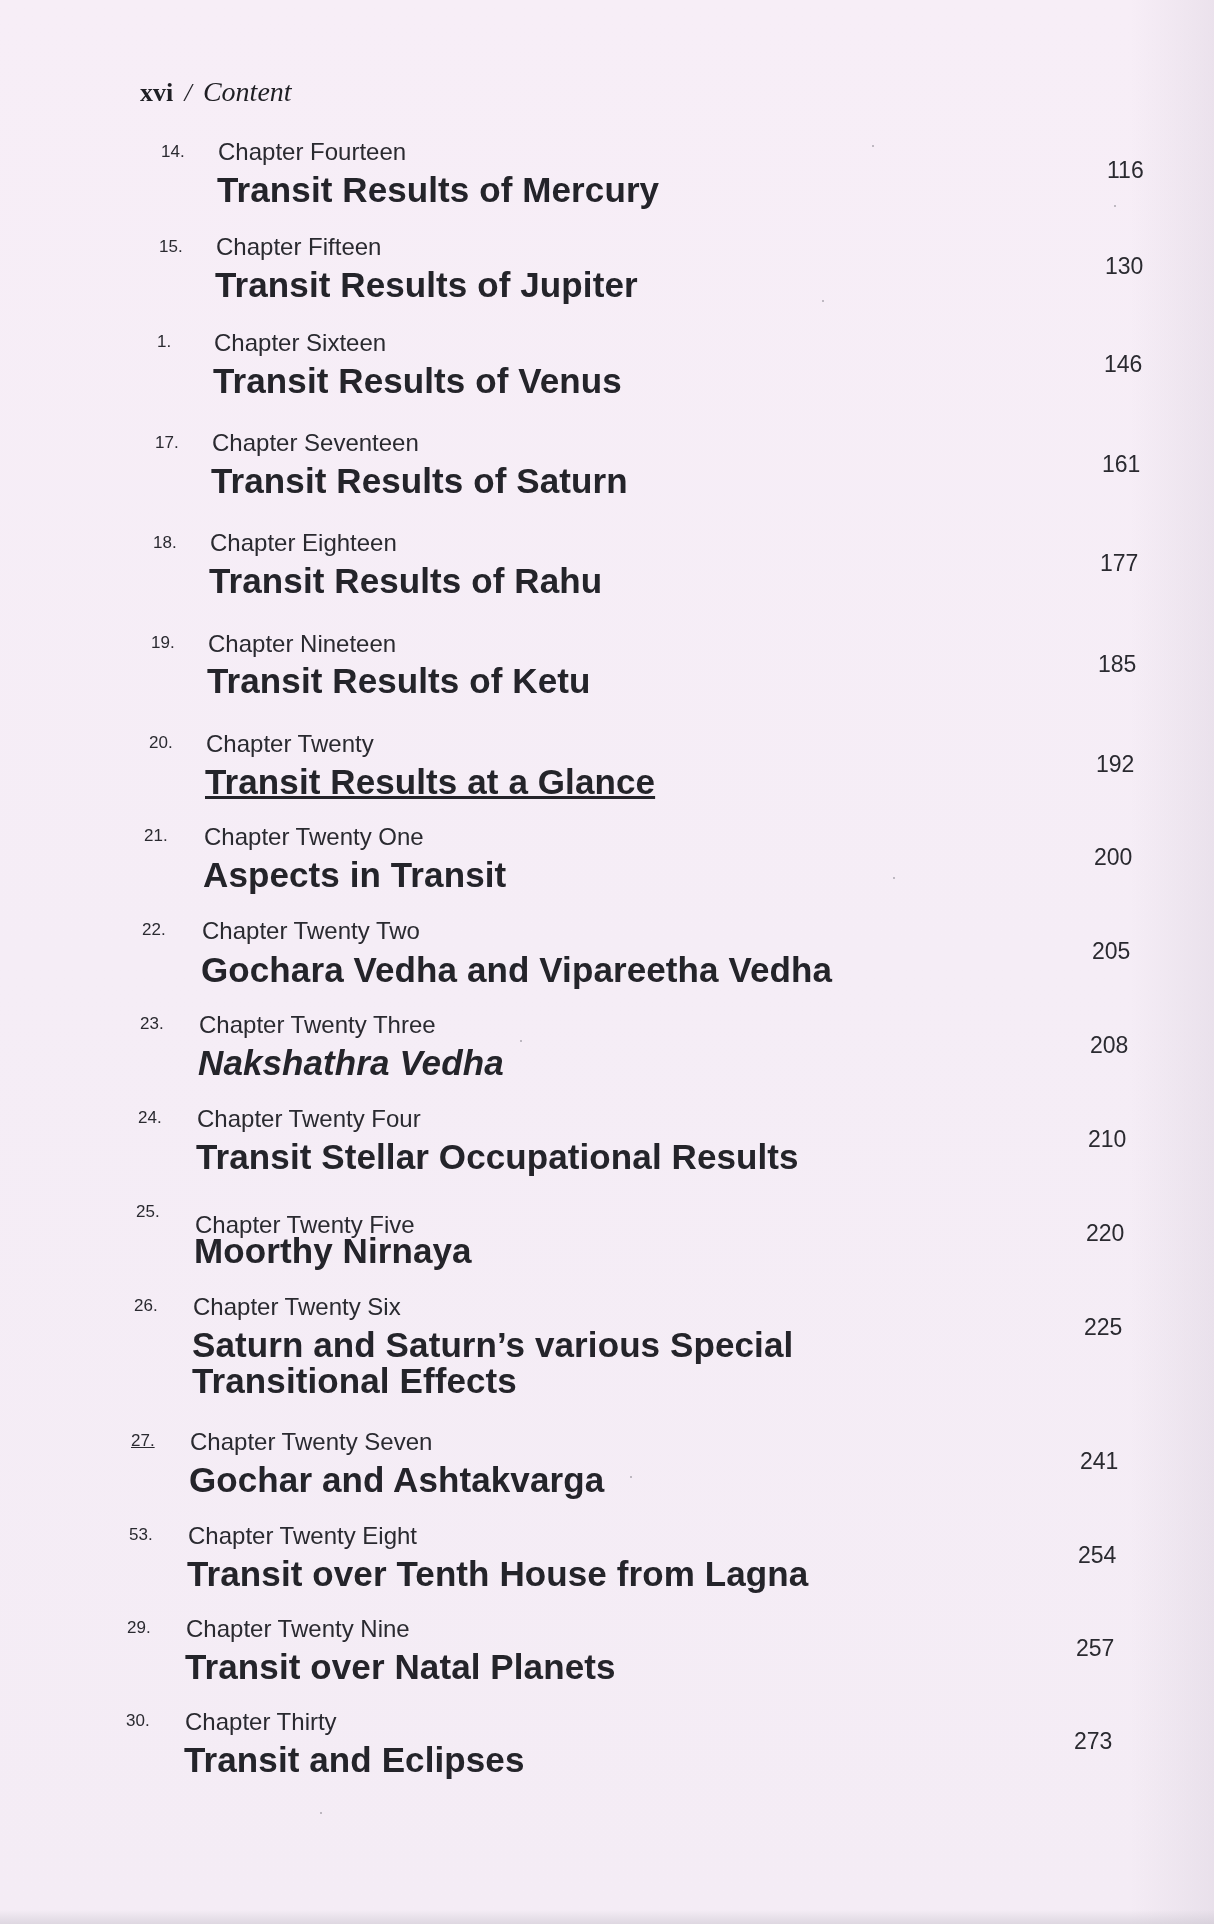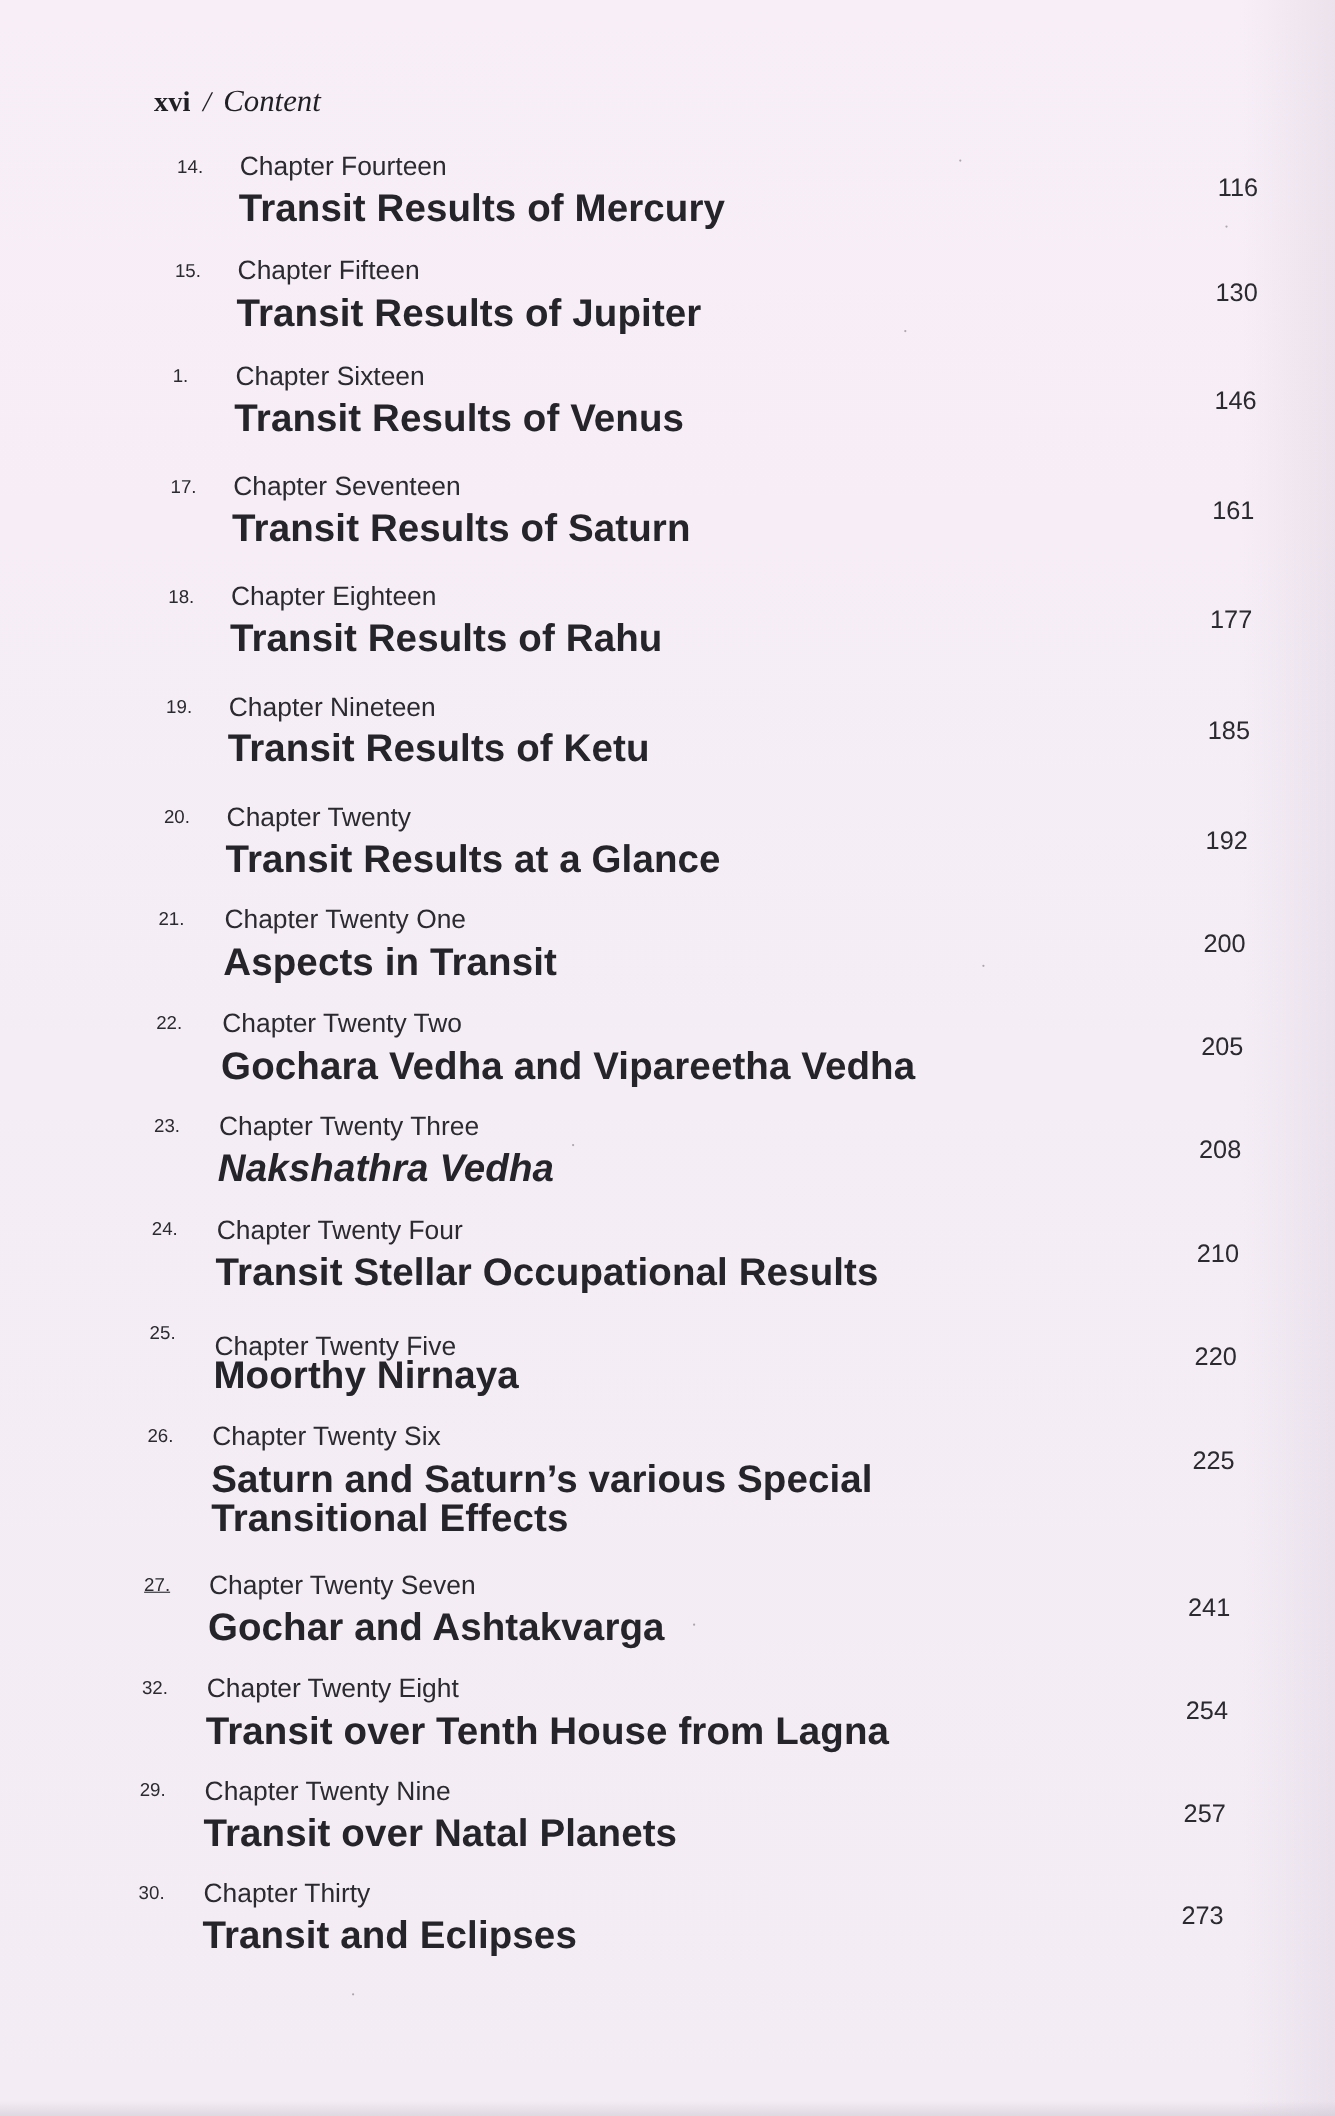--- a/index.html
+++ b/index.html
@@ -148,21 +148,21 @@
     <div class="entry">
       <span class="num" style="left:151px;top:629px;">19.</span>
       <span class="chap" style="left:208px;top:629px;">Chapter Nineteen</span>
       <span class="title" style="left:207px;top:664px;">Transit Results of Ketu</span>
       <span class="page-num" style="left:1098px;top:650px;">185</span>
     </div>
 
     <div class="entry">
       <span class="num" style="left:149px;top:729px;">20.</span>
       <span class="chap" style="left:206px;top:729px;">Chapter Twenty</span>
-      <span class="title" style="left:205px;top:765px;">Transit Results at a Glance</span>
+      <span class="title" style="left:205px;top:765px;text-decoration:underline;">Transit Results at a Glance</span>
       <span class="page-num" style="left:1096px;top:750px;">192</span>
     </div>
 
     <div class="entry">
       <span class="num" style="left:144px;top:822px;">21.</span>
       <span class="chap" style="left:204px;top:822px;">Chapter Twenty One</span>
       <span class="title" style="left:203px;top:858px;">Aspects in Transit</span>
       <span class="page-num" style="left:1094px;top:843px;">200</span>
     </div>
 
@@ -203,21 +203,21 @@
     </div>
 
     <div class="entry">
       <span class="num" style="left:131px;top:1427px;text-decoration:underline;">27.</span>
       <span class="chap" style="left:190px;top:1427px;">Chapter Twenty  Seven</span>
       <span class="title" style="left:189px;top:1463px;">Gochar and Ashtakvarga</span>
       <span class="page-num" style="left:1080px;top:1447px;">241</span>
     </div>
 
     <div class="entry">
-      <span class="num" style="left:129px;top:1521px;">32.</span>
+      <span class="num" style="left:129px;top:1521px;">53.</span>
       <span class="chap" style="left:188px;top:1521px;">Chapter Twenty Eight</span>
       <span class="title" style="left:187px;top:1557px;">Transit over Tenth House from Lagna</span>
       <span class="page-num" style="left:1078px;top:1541px;">254</span>
     </div>
 
     <div class="entry">
       <span class="num" style="left:127px;top:1614px;">29.</span>
       <span class="chap" style="left:186px;top:1614px;">Chapter  Twenty Nine</span>
       <span class="title" style="left:185px;top:1650px;">Transit over Natal Planets</span>
       <span class="page-num" style="left:1076px;top:1634px;">257</span>

